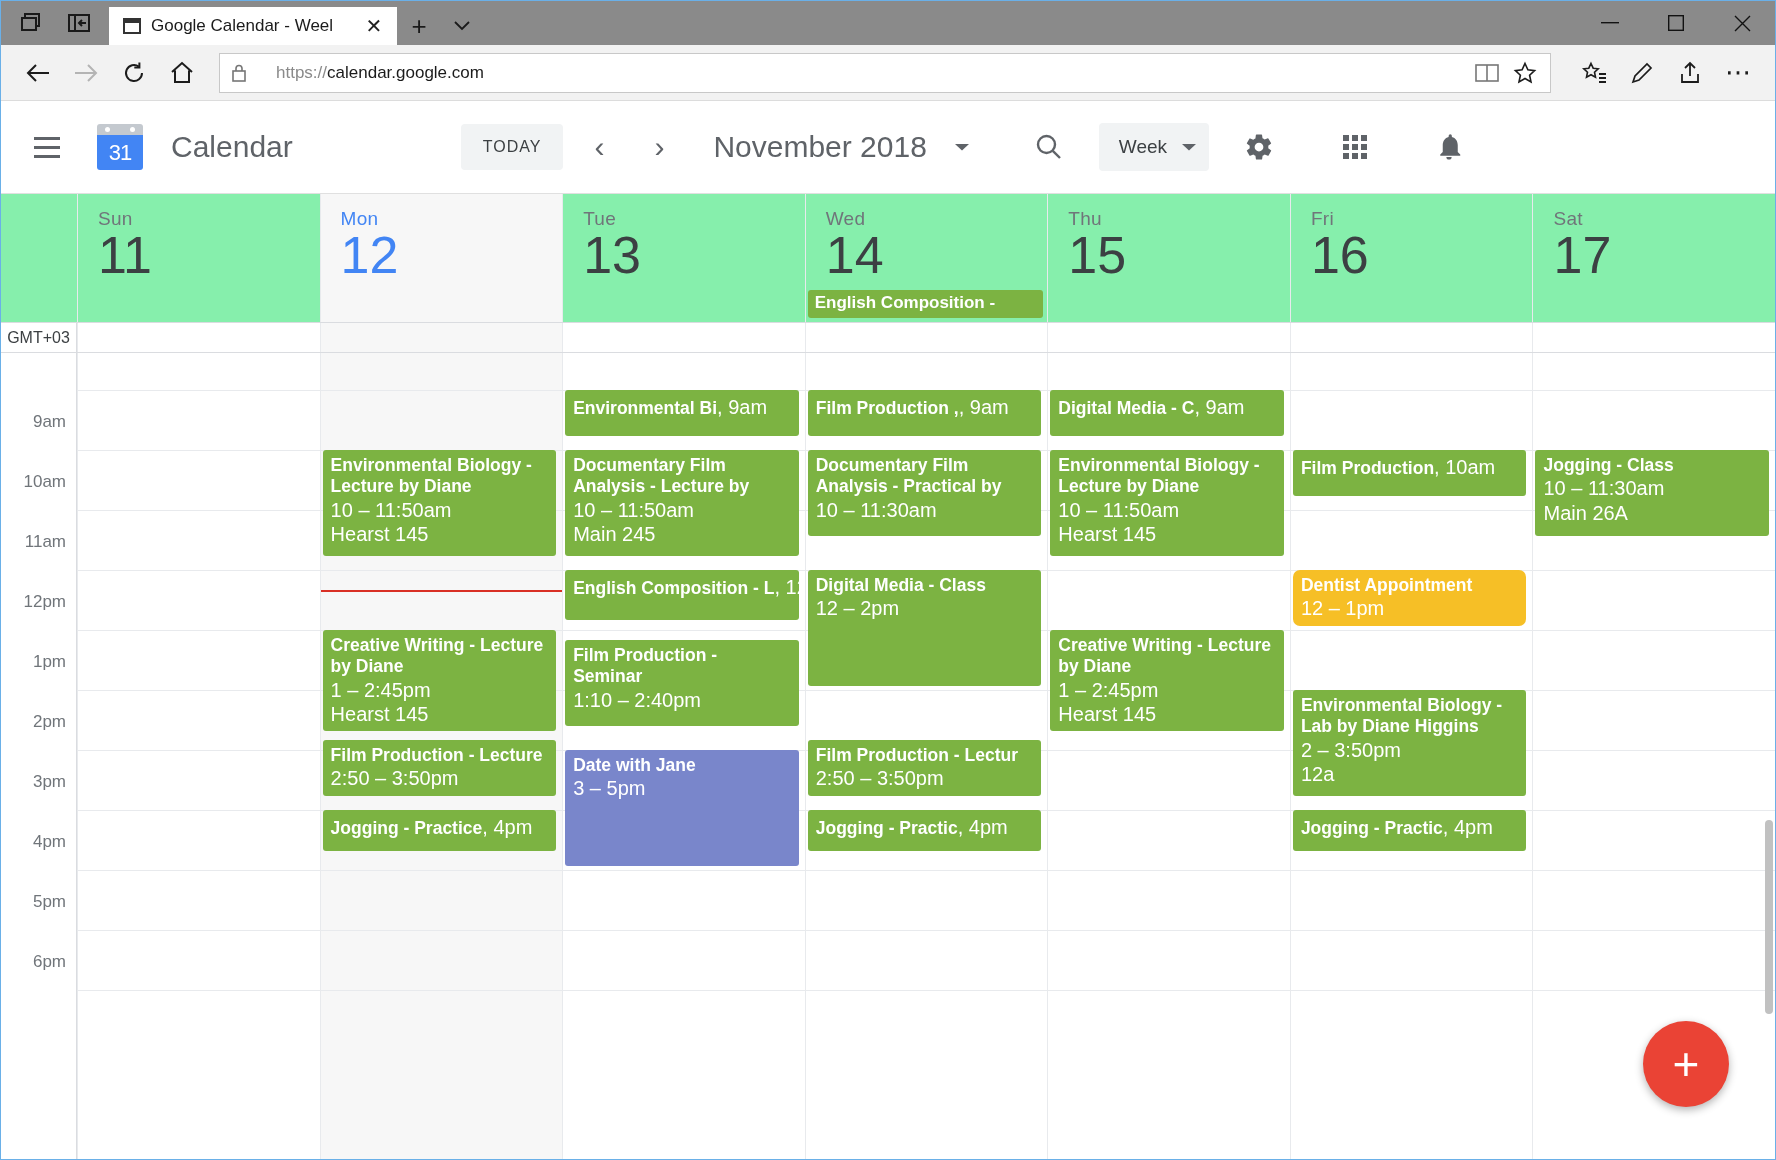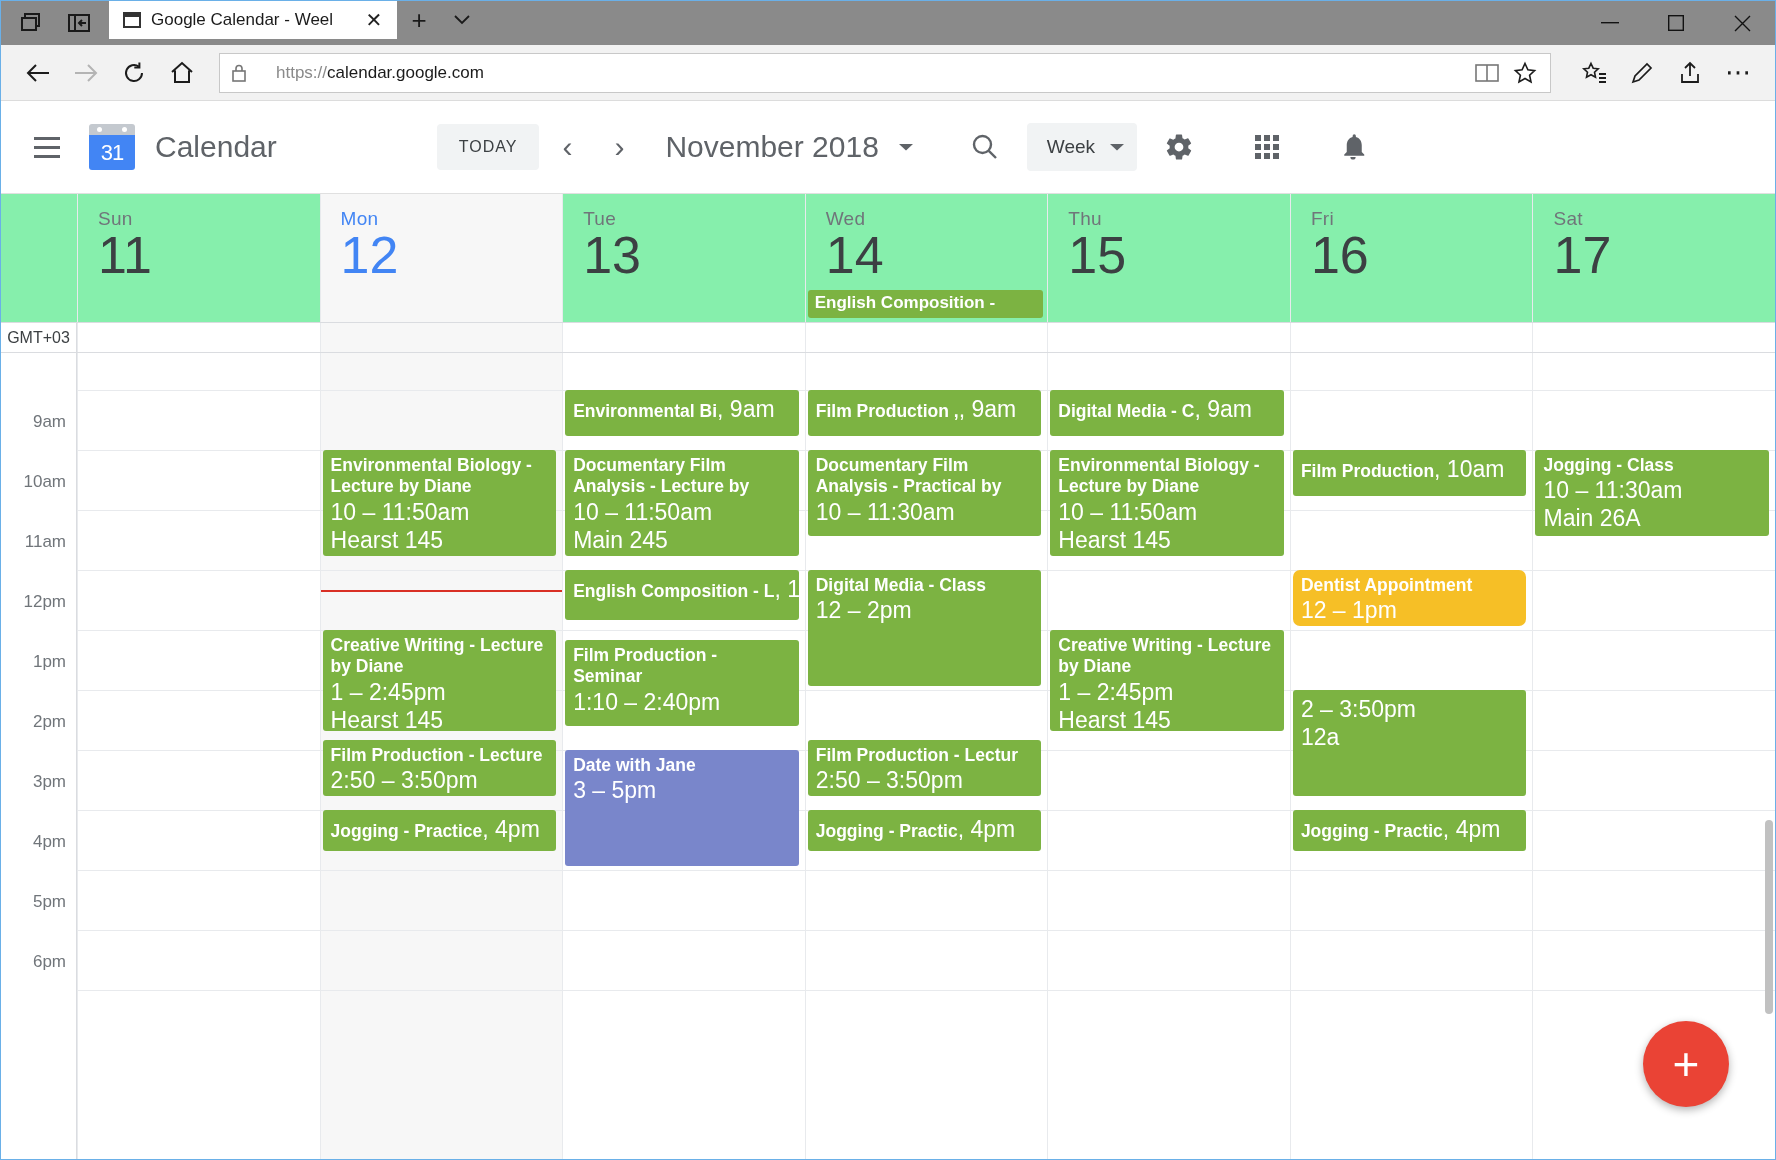--- a/index.html
+++ b/index.html
@@ -6,21 +6,21 @@
   html, body {
     width: 1776px; height: 1160px;
     font-family: "Liberation Sans", sans-serif;
     background: #fff; overflow: hidden;
   }
 
   
   #browser { width: 1776px; height: 1160px; display: flex; flex-direction: column;
              background: #ffffff; border: 1px solid #6ab0e8; }
 
-  .titlebar { height: 44px; background: #8a8a8a; display: flex; align-items: flex-start;
+  .titlebar { height: 44px; background: #8a8a8a; display: flex; align-items: flex-end;
               position: relative; flex: none; }
   .tb-left { display: flex; align-items: center; height: 44px; padding: 0 6px; }
   .tb-iconbtn { width: 48px; height: 44px; display: flex; align-items: center;
                 justify-content: center; color: #1a1a1a; }
   .tab { height: 38px; width: 288px; background: #ffffff; display: flex; align-items: center;
          padding: 0 10px 0 14px; gap: 10px; position: relative; }
   .tab-favicon { width: 18px; height: 16px; border: 2px solid #333; border-top-width: 5px; flex: none; }
   .tab-title { font-size: 17px; color: #1b1b1b; white-space: nowrap; overflow: hidden;
                flex: 1; }
   .tab-close { width: 26px; height: 26px; display: flex; align-items: center;
@@ -46,21 +46,21 @@
   .url-right { display: flex; align-items: center; gap: 4px; }
   .url-btn { width: 34px; height: 34px; display: flex; align-items: center; justify-content: center;
              color: #1c1c1c; }
   .navbar-right { display: flex; align-items: center; gap: 2px; margin-left: 6px; }
 
   
   #gcal { flex: 1; display: flex; flex-direction: column; background: #fff; position: relative;
           overflow: hidden; }
 
   .gc-header { height: 93px; display: flex; align-items: center; padding: 0 22px;
-               border-bottom: 1px solid #e0e0e0; flex: none; gap: 4px; }
+               border-bottom: 1px solid #e0e0e0; flex: none; gap: 12px; }
   .gc-hamburger { width: 48px; height: 48px; display: flex; flex-direction: column;
                   justify-content: center; align-items: center; gap: 6px; margin-right: 14px; }
   .gc-hamburger span { display: block; width: 26px; height: 3px; background: #5f6368; }
   .gc-logo { width: 46px; height: 46px; position: relative; flex: none; }
   .gc-logo .top { position: absolute; left: 0; right: 0; top: 0; height: 11px; background: #c4c9cf;
                   border-radius: 3px 3px 0 0; }
   .gc-logo .top:before, .gc-logo .top:after { content:""; position:absolute; top:3px; width:5px;
                   height:5px; border-radius:50%; background:#fff; }
   .gc-logo .top:before { left: 8px; } .gc-logo .top:after { right: 8px; }
   .gc-logo .body { position: absolute; left: 0; right: 0; top: 11px; bottom: 0; background: #4285f4;
@@ -111,21 +111,21 @@
   .hour-label { position: absolute; right: 10px; font-size: 17px; color: #70757a;
                 transform: translateY(-50%); white-space: nowrap; margin-top: 32px; }
   .grid-cols { flex: 1; display: flex; position: relative; }
   .daycol { flex: 1; border-left: 1px solid #e8eaed; position: relative; }
   .daycol.today-col { background: #f7f7f7; }
   .hour-line { position: absolute; left: 0; right: 0; height: 0; border-top: 1px solid #e8eaed; }
 
   .event { position: absolute; left: 2px; right: 6px; border-radius: 3px; color: #fff;
            padding: 5px 8px; overflow: hidden; line-height: 1.22; }
   .event .ttl { font-size: 17.5px; font-weight: bold; }
-  .event .meta { font-size: 23px; font-weight: normal; }
+  .event .meta { font-size: 20px; font-weight: normal; }
   .event.one-line { white-space: nowrap; }
   .event.one-line .ttl { font-weight: bold; }
   .event.green { background: #7cb342; }
   .event.purple { background: #7986cb; }
   .event.amber { background: #f6bf26; }
 
   .nowline { position: absolute; left: 0; right: 0; height: 2px; background: #d93025; z-index: 5; }
 
   .fab { position: absolute; right: 46px; bottom: 52px; width: 86px; height: 86px; border-radius: 50%;
          background: #ea4335; color: #fff; display: flex; align-items: center; justify-content: center;
@@ -523,20 +523,21 @@
               <div class="hour-line" style="top: 457px;"></div>
               <div class="hour-line" style="top: 517px;"></div>
               <div class="hour-line" style="top: 577px;"></div>
               <div class="hour-line" style="top: 637px;"></div>
               <div class="event green one-line" style="top: 97px; height: 45.98px;"><span class="ttl">Film Production</span><span class="meta">, 10am</span></div>
               <div class="event amber" style="top: 217px; height: 56px; border-radius: 7px;">
                 <div class="ttl">Dentist Appointment</div>
                 <div class="meta">12 – 1pm</div>
               </div>
               <div class="event green" style="top: 337px; height: 105.98px;">
+                <div class="ttl">Environmental Biology - Lab by Diane Higgins</div>
                 <div class="meta">2 – 3:50pm</div>
                 <div class="meta">12a</div>
               </div>
               <div class="event green one-line" style="top: 457px; height: 41px;"><span class="ttl">Jogging - Practic</span><span class="meta">, 4pm</span></div>
             </div>
             <div class="daycol">
               <div class="hour-line" style="top: 37px;"></div>
               <div class="hour-line" style="top: 97px;"></div>
               <div class="hour-line" style="top: 157px;"></div>
               <div class="hour-line" style="top: 217px;"></div>

